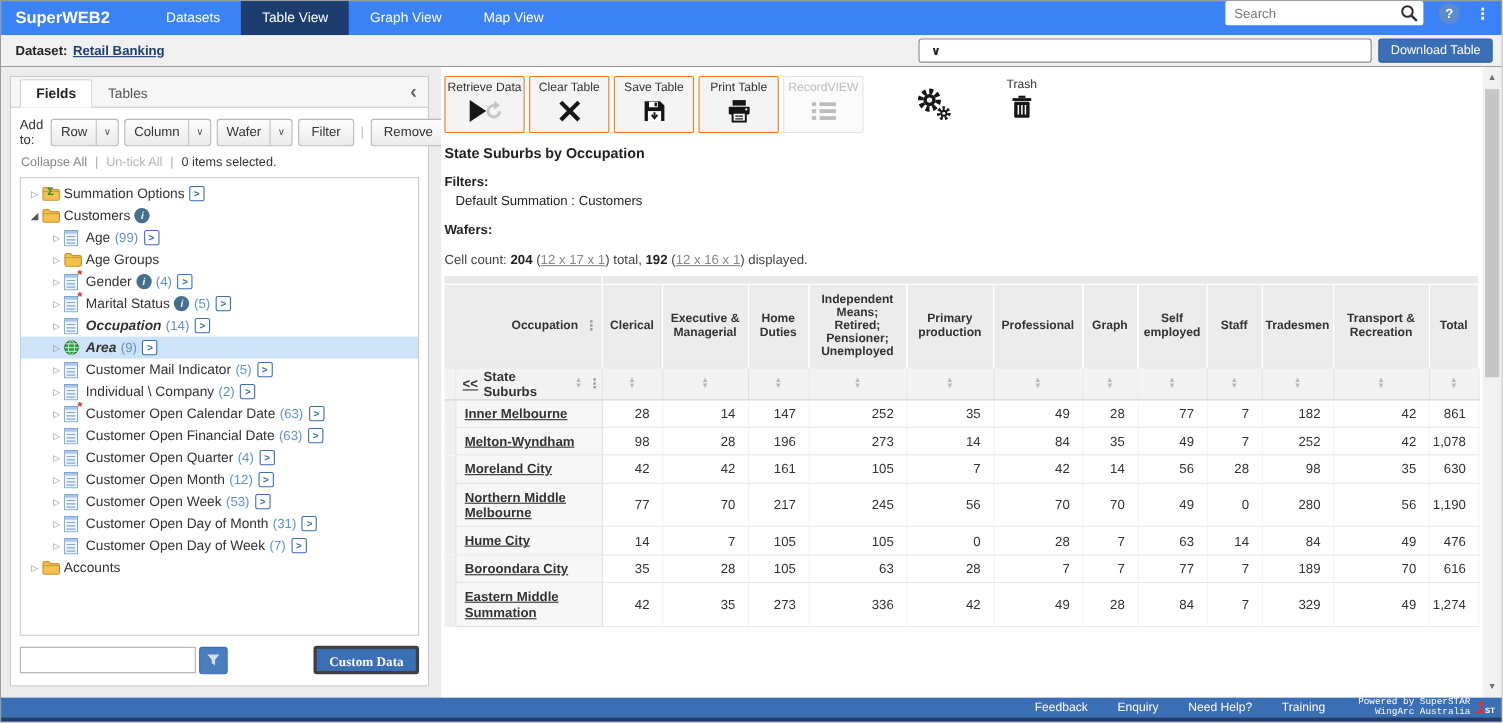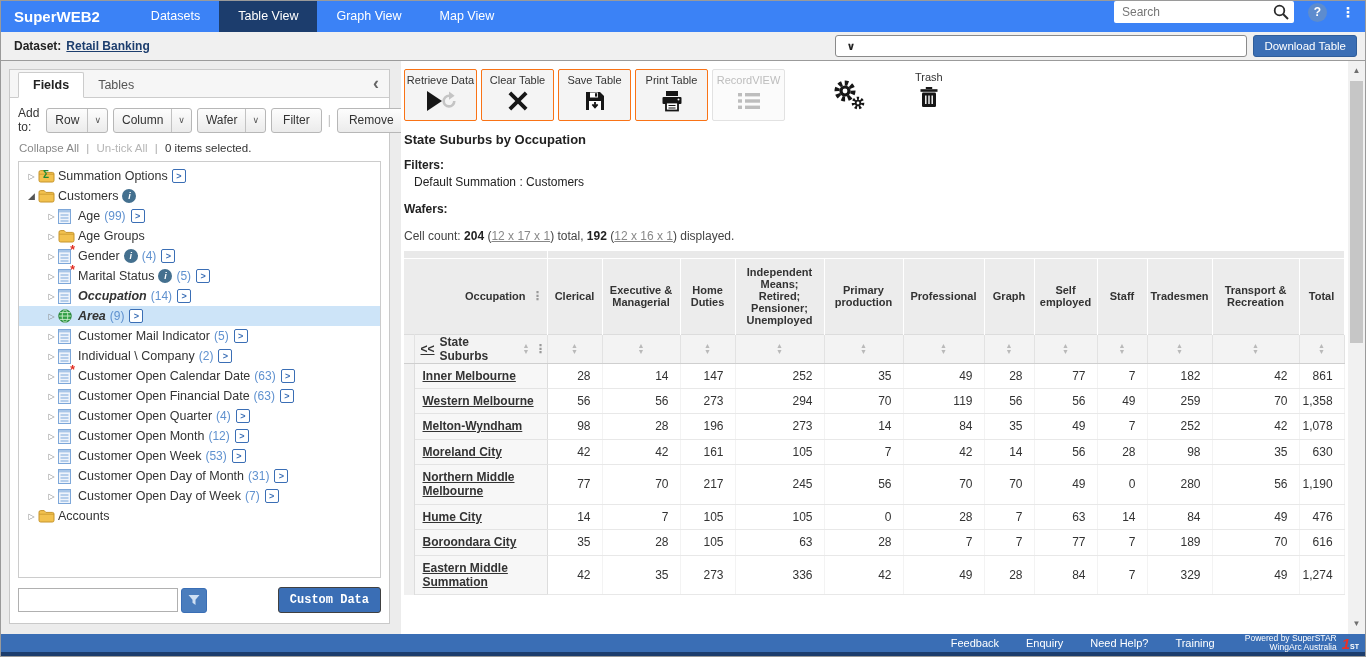--- a/index.html
+++ b/index.html
@@ -61,21 +61,21 @@
   .tree-ico .star { position:absolute; top:-6px; right:1px; color:#e02b20; font-weight:bold; font-size:12px; }
   .tree-ico .sig { position:absolute; left:5px; top:0px; color:#1f8a33; font-weight:bold; font-size:10px; line-height:12px; }
   .tree-label { margin:0 4px 0 2px; color:#333; font-size:12.5px; }
   .tree-label.italic { font-style:italic; font-weight:bold; }
   .info-badge { width:14px; height:14px; border-radius:50%; background:#44708f; color:#fff; font-size:9px; font-weight:bold; font-style:italic; text-align:center; line-height:14px; margin-right:4px; flex:none; cursor:pointer; }
   .count { color:#5f91cf; margin-right:5px; font-size:12px; }
   .go-btn { width:14px; height:14px; border:1px solid #3a6eb5; border-radius:2px; color:#3a6eb5; font-size:9px; font-weight:bold; line-height:12px; text-align:center; background:#fff; flex:none; cursor:pointer; }
   .sb-bottom { display:flex; align-items:center; padding:9px 8px 10px 8px; flex:none; }
   .sb-filter-input { width:160px; height:24px; border:1px solid #b0b0b0; padding:0 6px; font-size:12px; font-family:inherit; outline:none; }
   .funnel-btn { width:26px; height:25px; background:#4a7dbd; border:1px solid #3a6eb5; border-radius:3px; margin-left:3px; display:flex; align-items:center; justify-content:center; cursor:pointer; }
-  .custom-data-btn { margin-left:auto; background:#3a6eb5; border:1px solid #404040; color:#fff; font-size:12px; font-weight:bold; height:26px; border-radius:3px; padding:4px 11px; cursor:pointer; font-family:Liberation Mono, monospace; }
+  .custom-data-btn { margin-left:auto; background:#3a6eb5; border:3px solid #404040; color:#fff; font-size:12px; font-weight:bold; height:26px; border-radius:3px; padding:4px 11px; cursor:pointer; font-family:Liberation Serif, serif; }
 
   
   .main { flex:1; background:#fff; margin-left:11px; overflow:hidden; padding:8px 0 0 3px; position:relative; }
   .toolbar { display:flex; align-items:flex-start; }
   .tool-btn { width:73px; height:52px; background:#f4f4f4; border:1px solid #f97316; border-radius:2px; margin-right:4px; text-align:center; cursor:pointer; }
   .tool-btn .tool-label { font-size:11px; color:#333; margin-top:4px; }
   .tool-btn .tool-icon { margin-top:3px; height:24px; display:flex; align-items:center; justify-content:center; }
   .tool-btn.disabled { background:#fbfbfb; border-color:#e2e2e2; cursor:default; }
   .tool-btn.disabled .tool-label { color:#bdbdbd; }
   .gears-wrap { margin:10px 0 0 42px; cursor:pointer; }
@@ -114,21 +114,21 @@
   
   .vscroll { flex:none; width:17px; background:#f1f1f1; position:relative; margin:0; }
   .vs-arrow { position:absolute; left:0; width:17px; height:16px; text-align:center; font-size:8px; color:#6e6e6e; line-height:16px; cursor:pointer; }
   .vs-up { top:2px; }
   .vs-down { bottom:2px; }
   .vs-thumb { position:absolute; left:2px; width:13px; top:20px; height:262px; background:#c6c6c6; cursor:pointer; }
 
   
   .footer { flex:none; height:18px; background:#3a6eb5; display:flex; align-items:center; justify-content:flex-end; padding-right:6px; }
   .footer .flink { color:#fff; font-size:11px; margin-left:27px; cursor:pointer; }
-  .powered { margin-left:30px; text-align:right; color:#fff; font-size:8.5px; line-height:9px; }
+  .powered { margin-left:30px; text-align:right; color:#fff; font-size:8.5px; line-height:9px;font-family:Liberation Mono, monospace; }
   .logo1st { margin-left:5px; display:flex; align-items:baseline; }
   .logo1st .l1 { color:#e8312a; font-weight:bold; font-style:italic; font-size:15px; line-height:13px; }
   .logo1st .lst { color:#fff; font-size:7px; font-weight:bold; }
   .footer-strip { flex:none; height:4px; background:#1c3d6d; }
 </style>
 </head>
 <body>
 
 <div class="screen">
 
@@ -662,36 +662,20 @@
               <td class="num">49</td>
               <td class="num">28</td>
               <td class="num">77</td>
               <td class="num">7</td>
               <td class="num">182</td>
               <td class="num">42</td>
               <td class="num">861</td>
             </tr>
             <tr>
               <td class="gutter"></td>
-              <td class="rowlabel"><a>Western Melbourne</a></td>
-              <td class="num">56</td>
-              <td class="num">56</td>
-              <td class="num">273</td>
-              <td class="num">294</td>
-              <td class="num">70</td>
-              <td class="num">119</td>
-              <td class="num">56</td>
-              <td class="num">56</td>
-              <td class="num">49</td>
-              <td class="num">259</td>
-              <td class="num">70</td>
-              <td class="num">1,358</td>
-            </tr>
-            <tr>
-              <td class="gutter"></td>
               <td class="rowlabel"><a>Melton-Wyndham</a></td>
               <td class="num">98</td>
               <td class="num">28</td>
               <td class="num">196</td>
               <td class="num">273</td>
               <td class="num">14</td>
               <td class="num">84</td>
               <td class="num">35</td>
               <td class="num">49</td>
               <td class="num">7</td>

